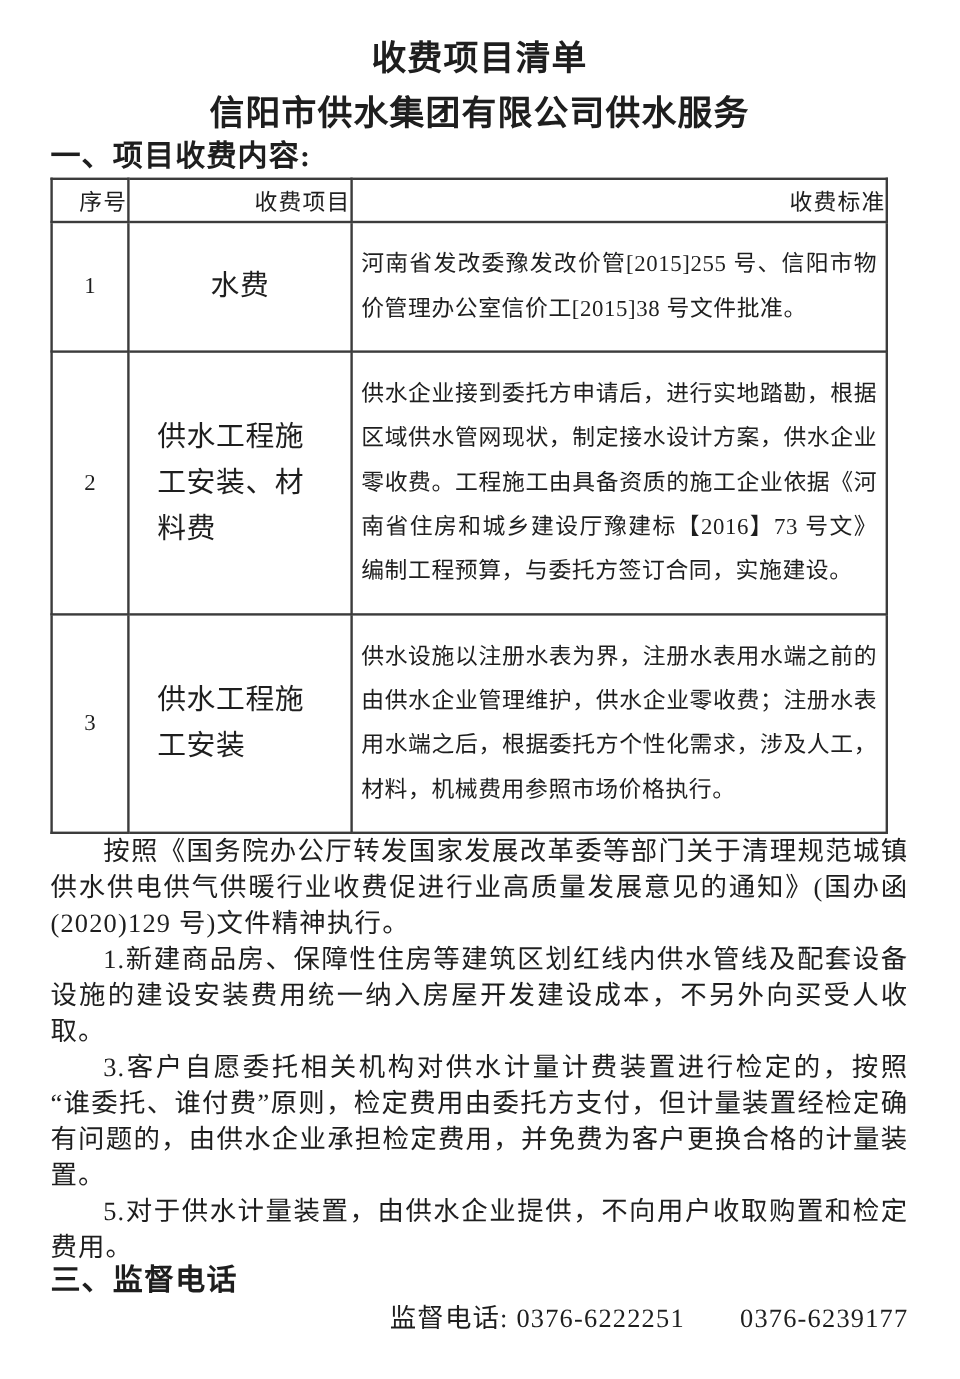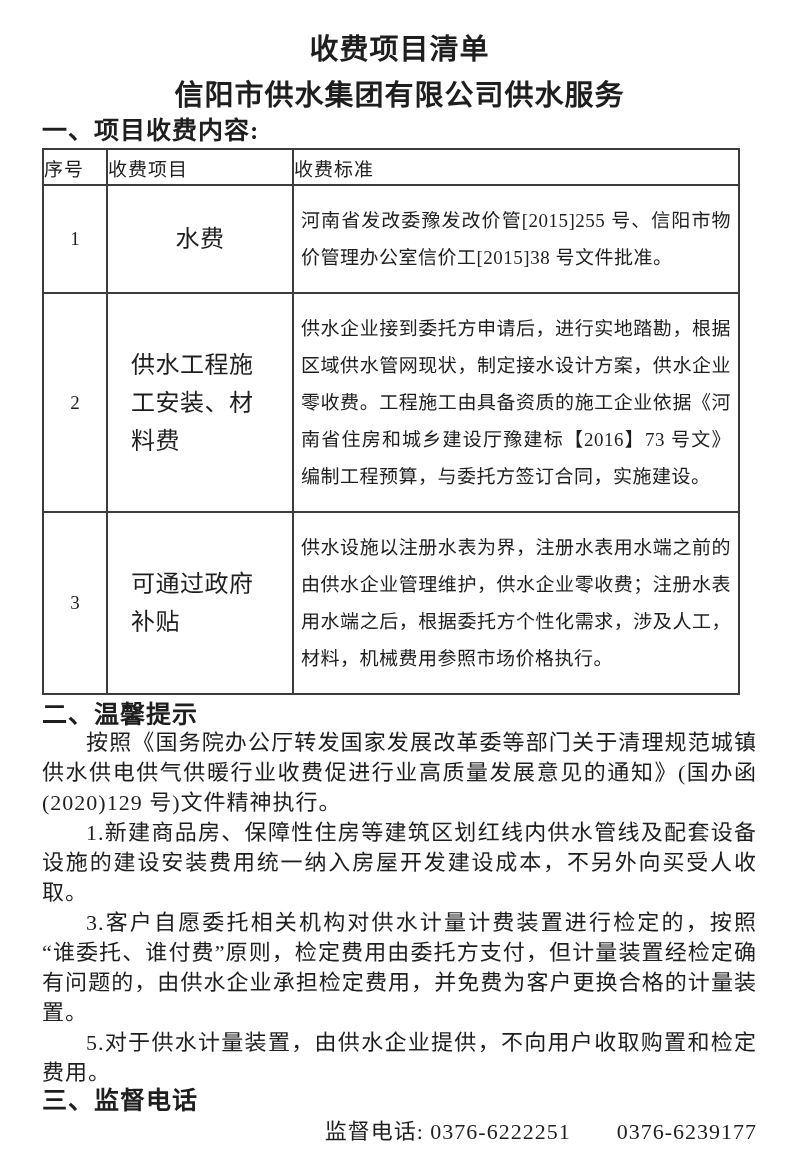--- a/index.html
+++ b/index.html
@@ -12,21 +12,21 @@
   .page { padding: 26px 43px 0 42px; }
 
   .title { text-align: center; font-size: 29px; font-weight: bold; line-height: 46px; letter-spacing: 1px; }
   .title span { display: block; }
 
   .sec-heading { font-size: 25px; font-weight: bold; line-height: 26px; letter-spacing: 1px; }
   .sec-heading.after-table { margin-top: 7px; }
 
   table.fee { width: 696px; margin-top: 4px; border-collapse: collapse; table-layout: fixed; }
   .fee th, .fee td { border: 2px solid #3c3c3c; font-weight: normal; vertical-align: middle; }
-  .fee th { height: 36px; font-size: 19px; text-align: left; letter-spacing: 1px; }
+  .fee th { height: 36px; font-size: 19px; text-align: right; letter-spacing: 1px; }
   .fee tr.r1 { height: 89px; }
   .fee tr.r2 { height: 180px; }
   .fee tr.r3 { height: 142px; }
   td.no { text-align: center; font-size: 19px; }
   td.item { font-size: 24px; padding: 0 23px; line-height: 38px; letter-spacing: 0.5px; }
   td.item.center { text-align: center; }
   td.standard {
     font-size: 19px; padding: 16px 7px; line-height: 37px;
     text-align: justify; text-justify: inter-ideograph; letter-spacing: 0.5px;
   }
@@ -68,27 +68,26 @@
         <td class="item center">水费</td>
         <td class="standard">河南省发改委豫发改价管[2015]255 号、信阳市物价管理办公室信价工[2015]38 号文件批准。</td>
       </tr>
       <tr class="r2">
         <td class="no">2</td>
         <td class="item">供水工程施工安装、材料费</td>
         <td class="standard">供水企业接到委托方申请后，进行实地踏勘，根据区域供水管网现状，制定接水设计方案，供水企业零收费。工程施工由具备资质的施工企业依据《河南省住房和城乡建设厅豫建标【2016】73 号文》编制工程预算，与委托方签订合同，实施建设。</td>
       </tr>
       <tr class="r3">
         <td class="no">3</td>
-        <td class="item">可通过政府补贴</td>
+        <td class="item">供水工程施工安装</td>
         <td class="standard">供水设施以注册水表为界，注册水表用水端之前的由供水企业管理维护，供水企业零收费；注册水表用水端之后，根据委托方个性化需求，涉及人工，材料，机械费用参照市场价格执行。</td>
       </tr>
     </tbody>
   </table>
 
-  <div class="sec-heading after-table">二、温馨提示</div>
   <p class="body-p">按照《国务院办公厅转发国家发展改革委等部门关于清理规范城镇供水供电供气供暖行业收费促进行业高质量发展意见的通知》(国办函(2020)129 号)文件精神执行。</p>
   <p class="body-p">1.新建商品房、保障性住房等建筑区划红线内供水管线及配套设备设施的建设安装费用统一纳入房屋开发建设成本，不另外向买受人收取。</p>
   <p class="body-p">3.客户自愿委托相关机构对供水计量计费装置进行检定的，按照“谁委托、谁付费”原则，检定费用由委托方支付，但计量装置经检定确有问题的，由供水企业承担检定费用，并免费为客户更换合格的计量装置。</p>
   <p class="body-p">5.对于供水计量装置，由供水企业提供，不向用户收取购置和检定费用。</p>
 
   <div class="sec-heading">三、监督电话</div>
   <p class="body-p phone">监督电话: 0376-6222251　　0376-6239177</p>
 
 </div>
 

